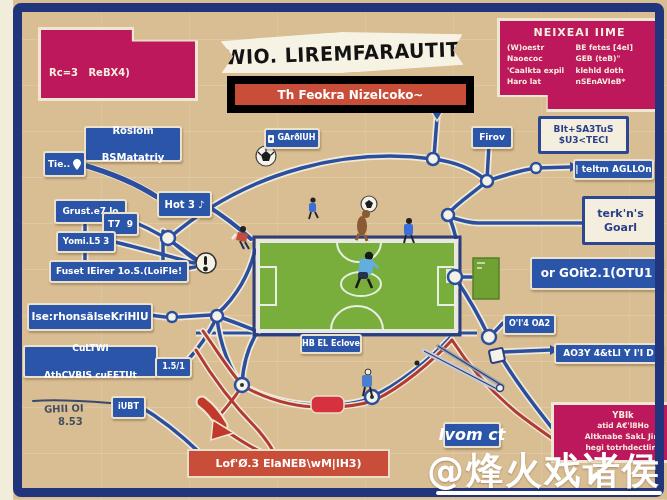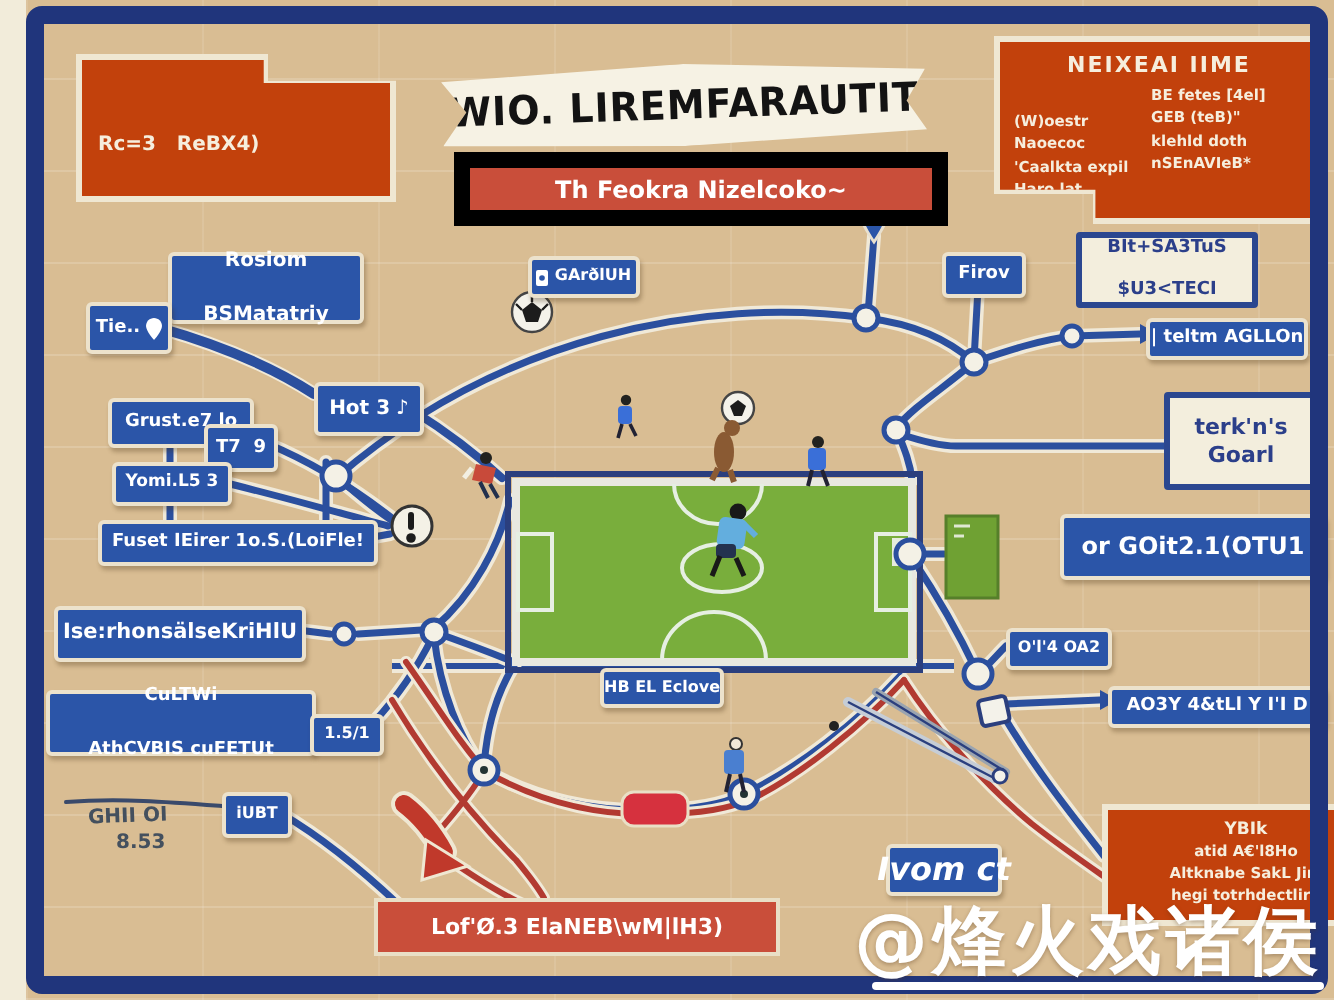--- a/index.html
+++ b/index.html
@@ -17,21 +17,21 @@
   .bb{position:absolute;background:#2b55a8;border:2px solid #ece2cc;border-radius:3px;
       color:#fff;font-weight:bold;display:flex;align-items:center;justify-content:center;
       gap:3px;text-align:center;line-height:1.12;z-index:20;
       box-shadow:1px 2px 2px rgba(70,45,15,.3);white-space:pre;}
   .bb .stack{display:flex;flex-direction:column;gap:16px;}
   .wb{position:absolute;background:#f3eedd;border:3px solid #2b4790;border-radius:2px;
       color:#2b3f8a;font-weight:bold;display:flex;flex-direction:column;align-items:center;
       justify-content:center;text-align:center;line-height:1.25;z-index:20;}
   .redcard{position:absolute;z-index:20;}
   .redcard .outer{position:absolute;inset:0;background:#efe7d2;}
-  .redcard .inner{position:absolute;inset:3px;background:#c2410c;color:#f6eedd;
+  .redcard .inner{position:absolute;inset:3px;background:#be185d;color:#f6eedd;
       font-weight:bold;overflow:hidden;}
   .ribbon{position:absolute;left:221px;top:32px;width:242px;height:41px;z-index:22;
       background:#f6f2e4;transform:rotate(-2deg);
       clip-path:polygon(0% 12%,50% 0%,100% 16%,96% 54%,100% 90%,50% 100%,0% 90%,5% 50%);
       display:flex;align-items:center;justify-content:center;}
   .ribbon span{font-size:19px;font-weight:900;color:#131313;letter-spacing:.5px;
       transform:scaleY(1.05);}
   .subbanner{position:absolute;left:227px;top:76px;width:231px;height:21px;z-index:22;
       background:#c94e3a;border:8px solid #000000;display:flex;align-items:center;
       justify-content:center;color:#fff;font-weight:bold;font-size:12px;}
@@ -279,21 +279,21 @@
       
     </div>
   </div>
 
   <div class="redcard" style="left:497px;top:18px;width:165px;height:94px;">
     <div class="outer" style="clip-path:polygon(0 0,100% 0,100% 100%,30% 100%,30% 84%,0 84%);"></div>
     <div class="inner" style="clip-path:polygon(0 0,100% 0,100% 100%,30% 100%,30% 84%,0 84%);
          font-size:7.5px;padding:5px 7px;">
       <div style="text-align:center;font-size:11px;letter-spacing:1px;margin-bottom:3px;">NEIXEAI IIME</div>
       <div style="display:flex;gap:6px;line-height:1.5;">
-        <div style="width:45%;margin-top:13px;">
+        <div style="width:45%;">
           <div>(W)oestr</div>
           <div>Naoecoc</div>
           <div>'Caalkta expil</div>
           <div>Haro lat</div>
         </div>
         <div style="width:55%;">
           <div>BE fetes [4el]</div>
           <div>GEB (teB)"</div>
           <div>klehld doth</div>
           <div>nSEnAVIeB*</div>
@@ -395,21 +395,21 @@
   </div>
 
   <div class="bb" style="left:300px;top:334px;width:58px;height:16px;font-size:8px;">
     <span>HB EL Eclove</span>
   </div>
 
   <div class="bb" style="left:443px;top:422px;width:54px;height:22px;font-size:16px;font-style:italic;">
     <span>Ivom ct</span>
   </div>
 
-  <div class="wb" style="left:538px;top:116px;width:85px;height:32px;font-size:9px;justify-content:space-between;">
+  <div class="wb" style="left:538px;top:116px;width:85px;height:32px;font-size:9px;">
     <span>BIt+SA3TuS</span>
     <span>$U3&lt;TECI</span>
   </div>
   <div class="wb" style="left:582px;top:196px;width:71px;height:43px;font-size:11px;">
     <span>terk'n's</span>
     <span>Goarl</span>
   </div>
 
   <div class="plain" style="left:44px;top:403px;font-size:10px;transform:rotate(-2deg);">GHII OI</div>
   <div class="plain" style="left:58px;top:416px;font-size:10px;">8.53</div>

